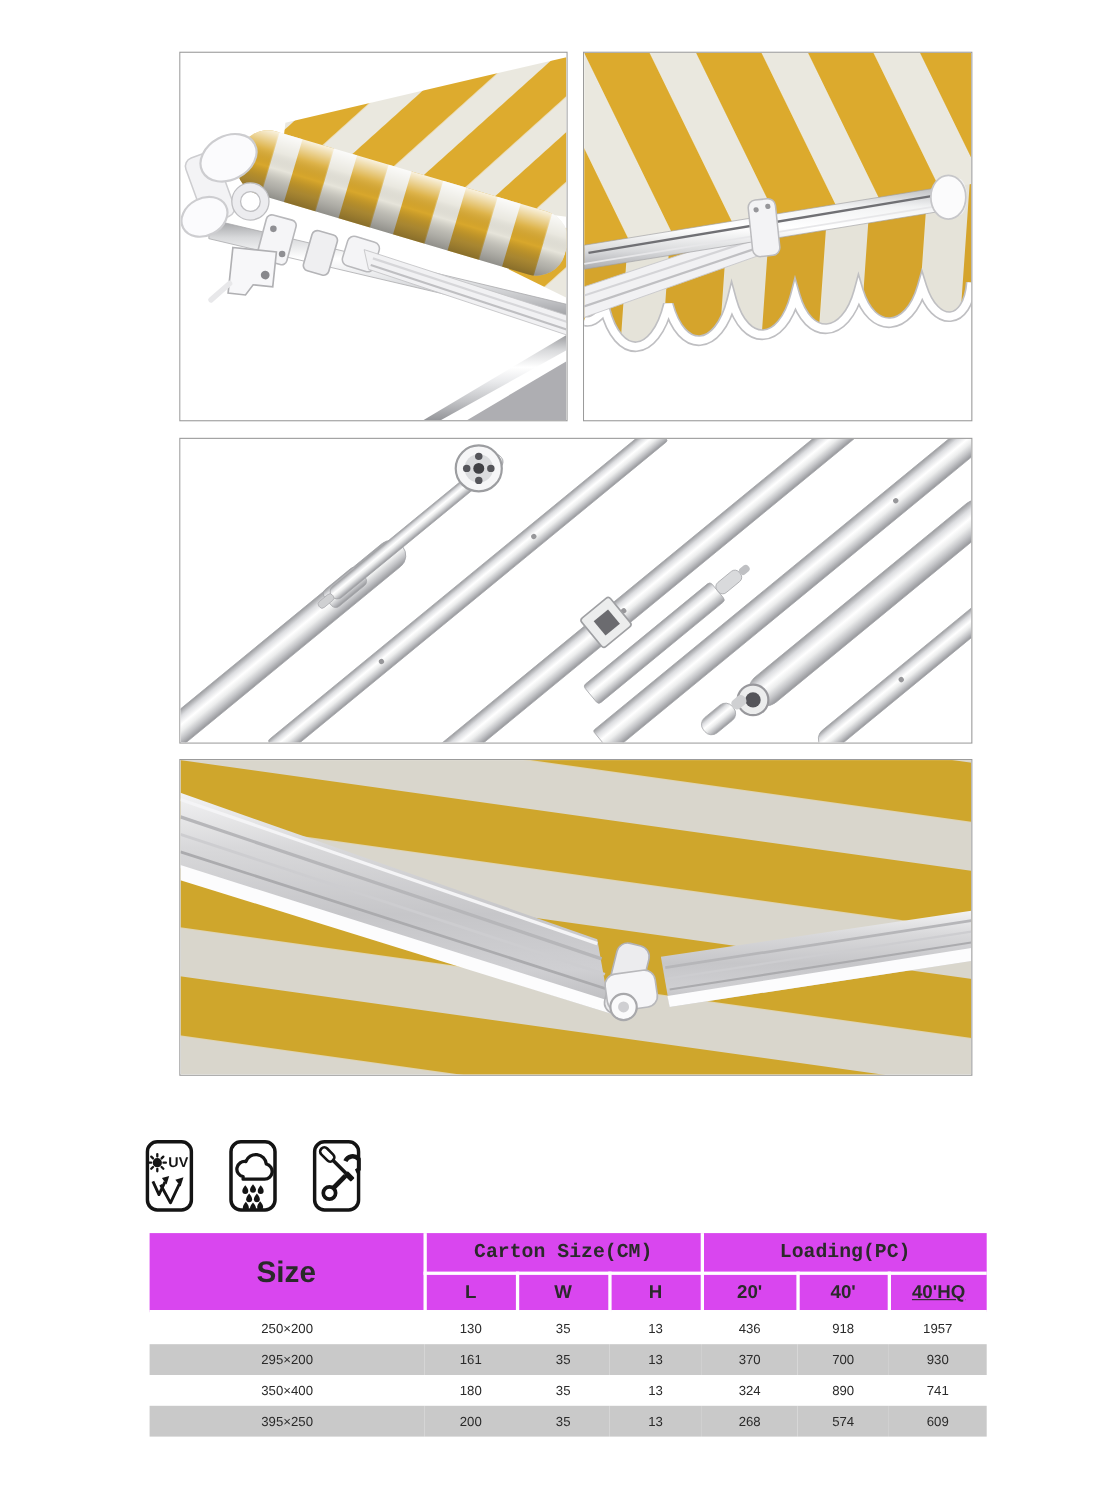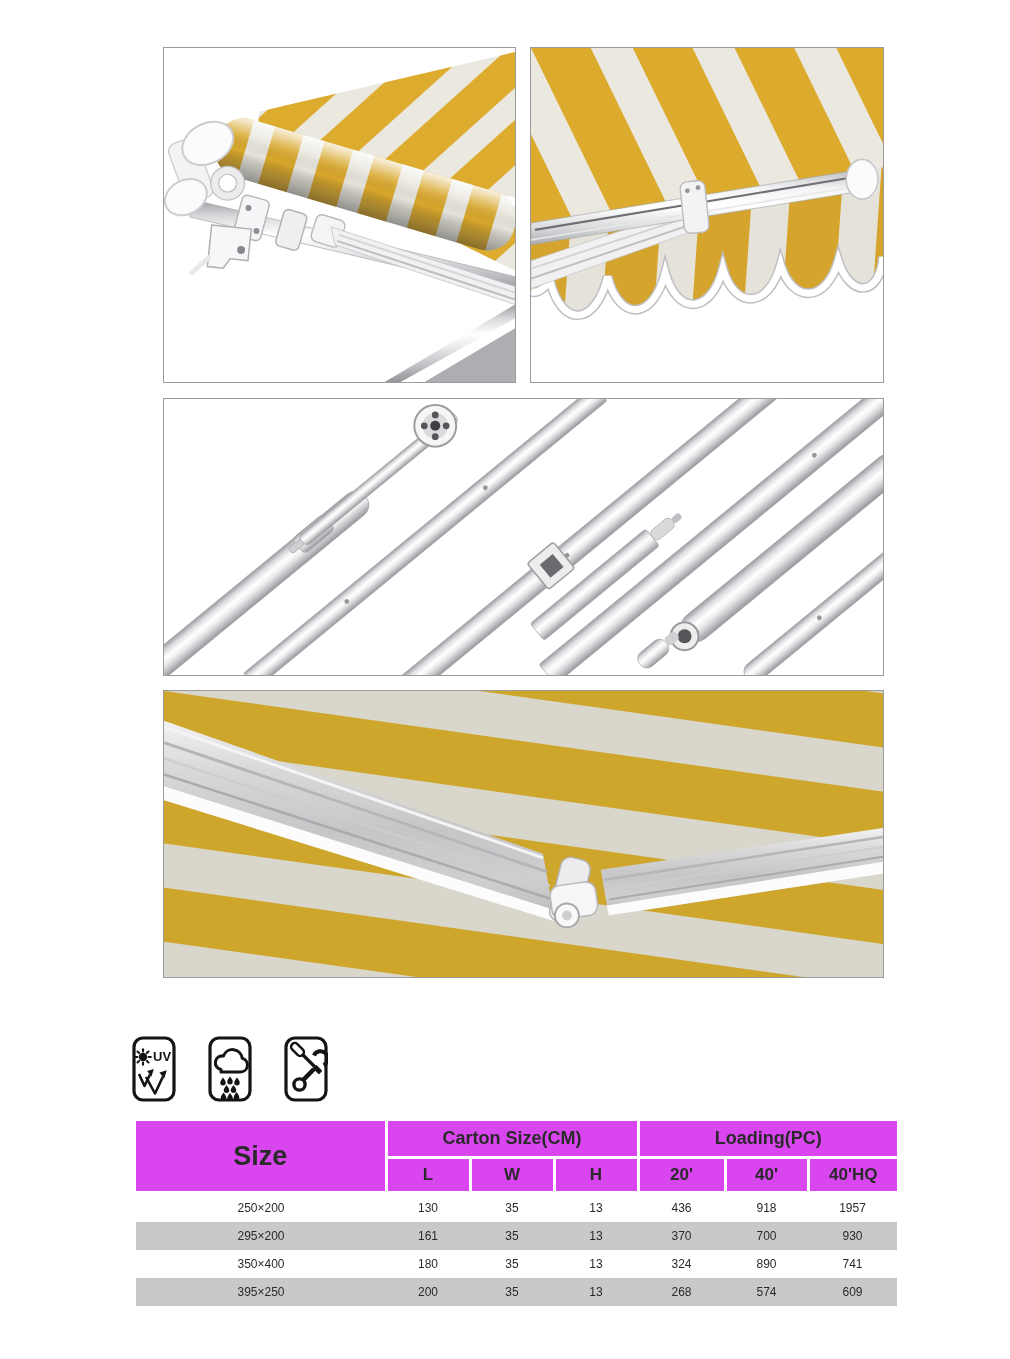--- a/index.html
+++ b/index.html
@@ -12,24 +12,24 @@
   .photo2{left:530px;top:47px;width:354px;height:336px;}
   .photo3{left:163px;top:398px;width:721px;height:278px;}
   .photo4{left:163px;top:690px;width:721px;height:288px;}
   .features{position:absolute;left:132px;top:1036px;display:flex;gap:32px;}
   .features svg{display:block;}
   table.spec{position:absolute;left:136px;top:1121px;width:760px;border-collapse:collapse;
              table-layout:fixed;color:#2a2a2a;}
   table.spec th{background:#d946ef;font-weight:bold;padding:4px;text-align:center;vertical-align:middle;}
   table.spec td{padding:0;text-align:center;vertical-align:middle;font-size:12px;height:28px;}
   th.h-size{font-size:27px;border-right:3px solid #fff;border-bottom:3px solid #fff;}
-  th.h-group{font-size:18px;height:27px;border-bottom:3px solid #fff;}
+  th.h-group{font-size:18px;height:27px;border-bottom:3px solid #fff;font-family:Liberation Mono, monospace;}
   th.h-group.mid{border-right:3px solid #fff;}
   th.h-sub{font-size:17px;height:24px;border-bottom:3px solid #fff;border-right:3px solid #fff;}
-  th.h-sub.last{border-right:none;}
+  th.h-sub.last{border-right:none;text-decoration:underline;}
   tbody tr:nth-child(even) td{background:#c9c9c9;}
   tbody tr:nth-child(odd) td{background:#ffffff;}
   col.c-size{width:250px;} col.c-s{width:84px;} col.c-20{width:87px;} col.c-40{width:83px;} col.c-hq{width:89px;}
 </style>
 </head>
 <body>
 
 <div class="page">
 
   <figure class="photo photo1">

